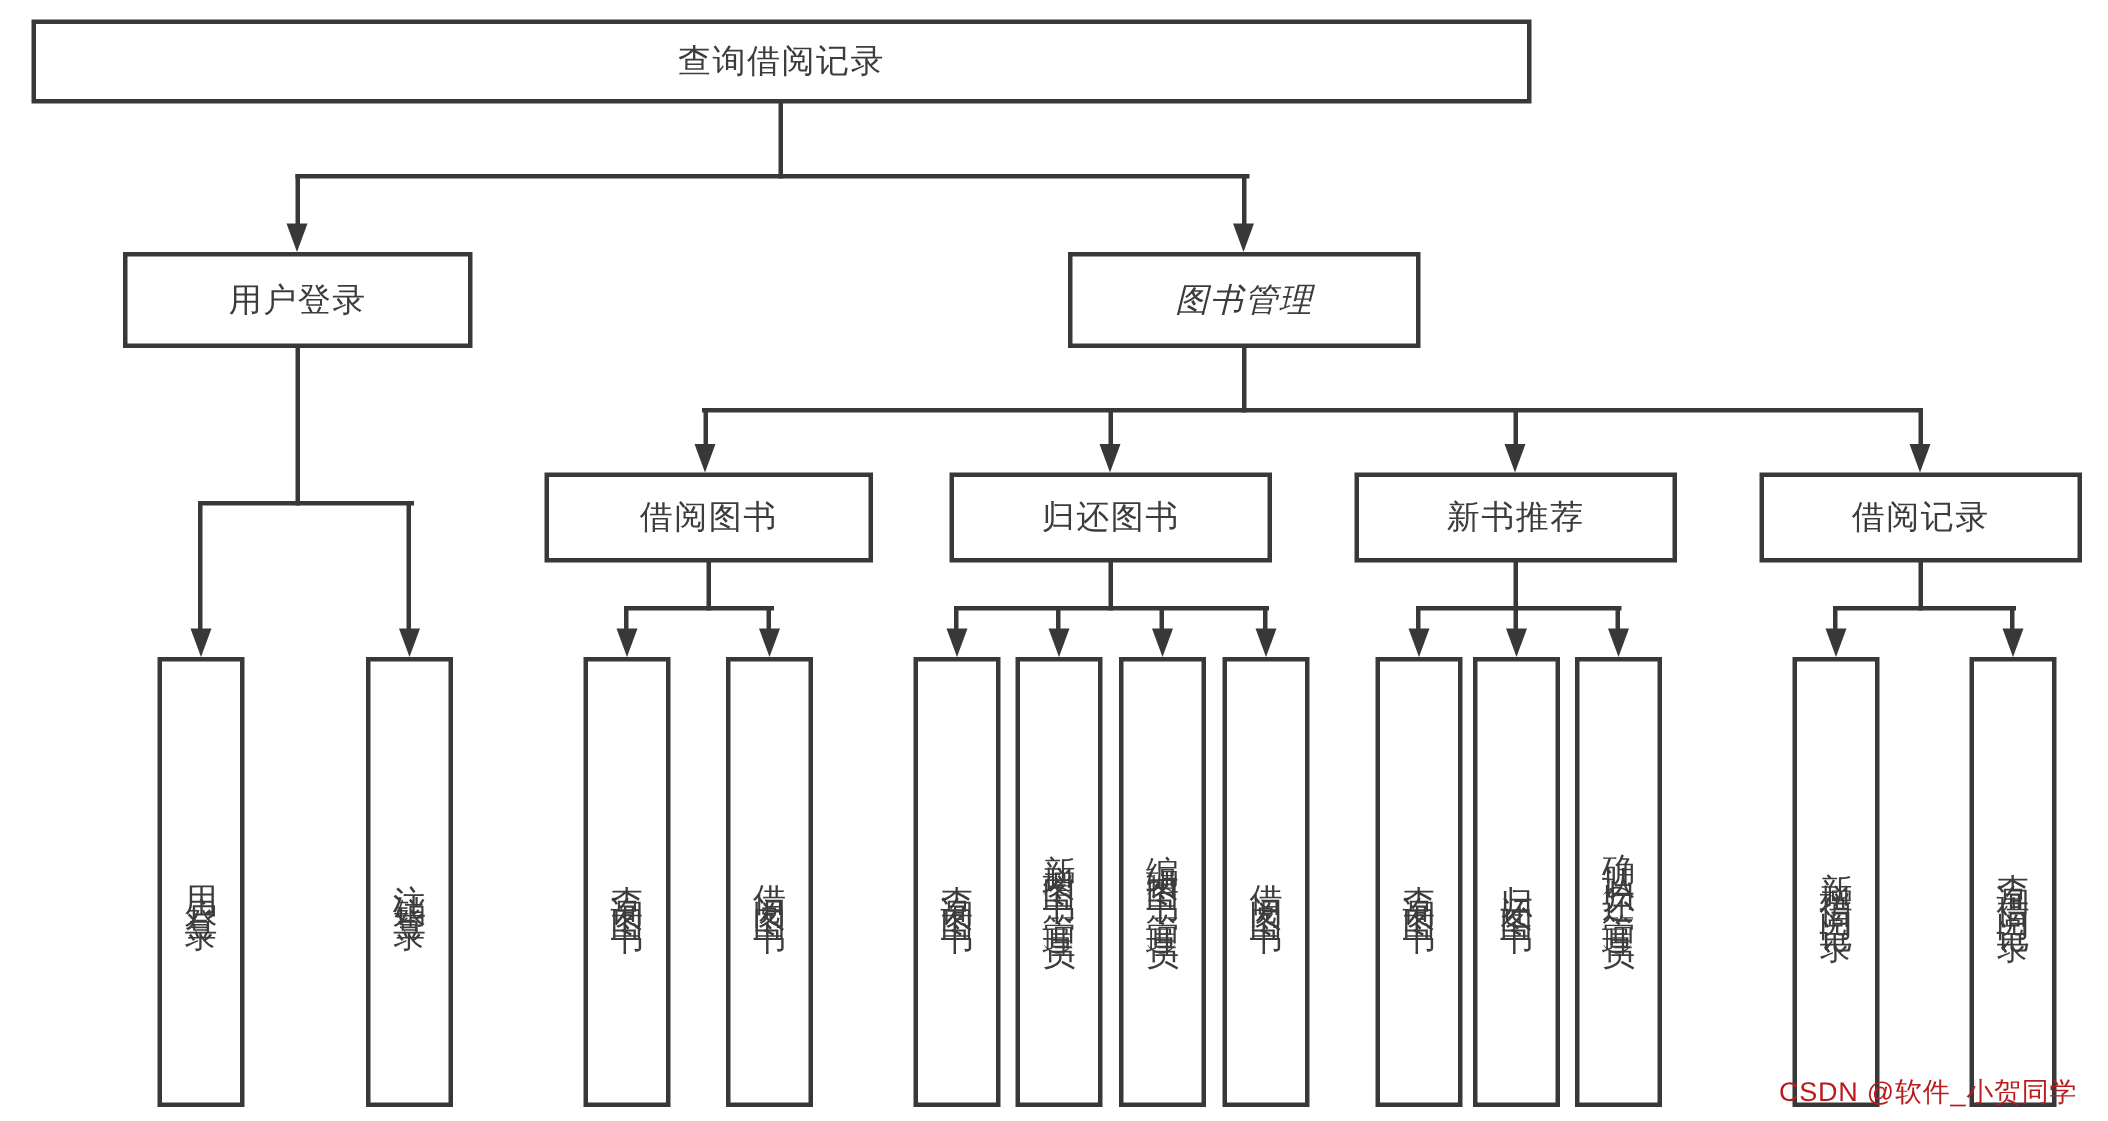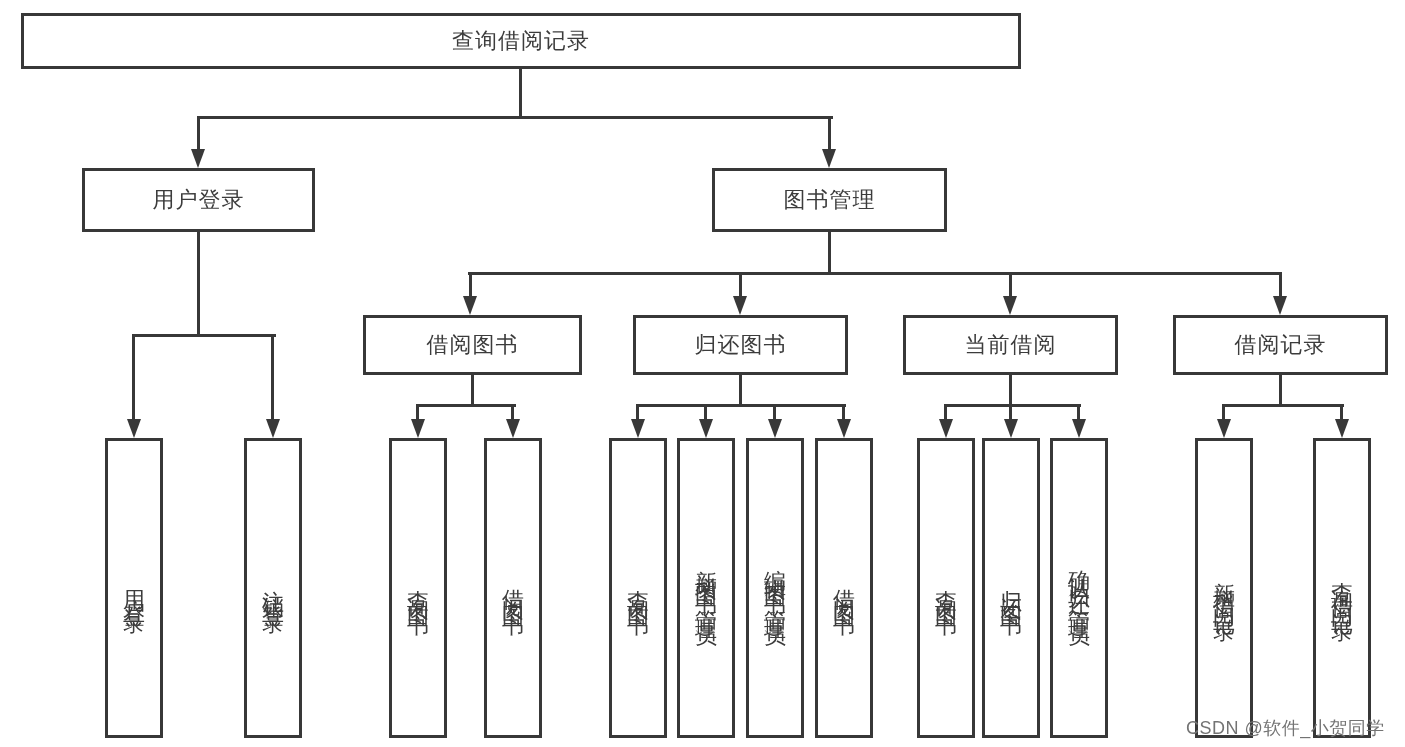--- a/index.html
+++ b/index.html
@@ -43,21 +43,21 @@
   <div class="vseg" style="left:519px; top:67px; height:52px;"></div>
   <div class="hseg" style="left:197px; top:116px; width:636px;"></div>
   <div class="vseg" style="left:197px; top:116px; height:37px;"></div>
   <div class="arrow" style="left:191px; top:149px;"></div>
   <div class="vseg" style="left:828px; top:116px; height:37px;"></div>
   <div class="arrow" style="left:822px; top:149px;"></div>
 
   <div class="box hl" style="left:82px; top:168px; width:233px; height:64px;">
     <span>用户登录</span>
   </div>
-  <div class="box hl" style="left:712px; top:168px; width:235px; height:64px;">
+  <div class="box hl" style="left:712px; top:168px; width:235px; height:64px;font-style:italic;">
     <span>图书管理</span>
   </div>
 
   <div class="vseg" style="left:197px; top:230px; height:107px;"></div>
   <div class="hseg" style="left:132px; top:334px; width:144px;"></div>
   <div class="vseg" style="left:132px; top:334px; height:88px;"></div>
   <div class="arrow" style="left:127px; top:419px;"></div>
   <div class="vseg" style="left:271px; top:334px; height:88px;"></div>
   <div class="arrow" style="left:266px; top:419px;"></div>
 
@@ -72,21 +72,21 @@
   <div class="vseg" style="left:1279px; top:272px; height:28px;"></div>
   <div class="arrow" style="left:1273px; top:296px;"></div>
 
   <div class="box hl" style="left:363px; top:315px; width:219px; height:60px;">
     <span>借阅图书</span>
   </div>
   <div class="box hl" style="left:633px; top:315px; width:215px; height:60px;">
     <span>归还图书</span>
   </div>
   <div class="box hl" style="left:903px; top:315px; width:215px; height:60px;">
-    <span>当前借阅</span>
+    <span>新书推荐</span>
   </div>
   <div class="box hl" style="left:1173px; top:315px; width:215px; height:60px;">
     <span>借阅记录</span>
   </div>
 
   <div class="vseg" style="left:471px; top:373px; height:34px;"></div>
   <div class="hseg" style="left:416px; top:404px; width:100px;"></div>
   <div class="vseg" style="left:416px; top:404px; height:20px;"></div>
   <div class="arrow" style="left:411px; top:419px;"></div>
   <div class="vseg" style="left:511px; top:404px; height:20px;"></div>
@@ -156,15 +156,15 @@
     <span class="vtext">确认归还（管理员）</span>
   </div>
 
   <div class="box leaf" style="left:1195px;">
     <span class="vtext">新增借阅记录</span>
   </div>
   <div class="box leaf" style="left:1313px;">
     <span class="vtext">查询借阅记录</span>
   </div>
 
-  <div class="watermark" style="color: #737373;">CSDN @软件_小贺同学</div>
+  <div class="watermark" style="color: #b91c1c;">CSDN @软件_小贺同学</div>
 
 </div>
 
 </body></html>

